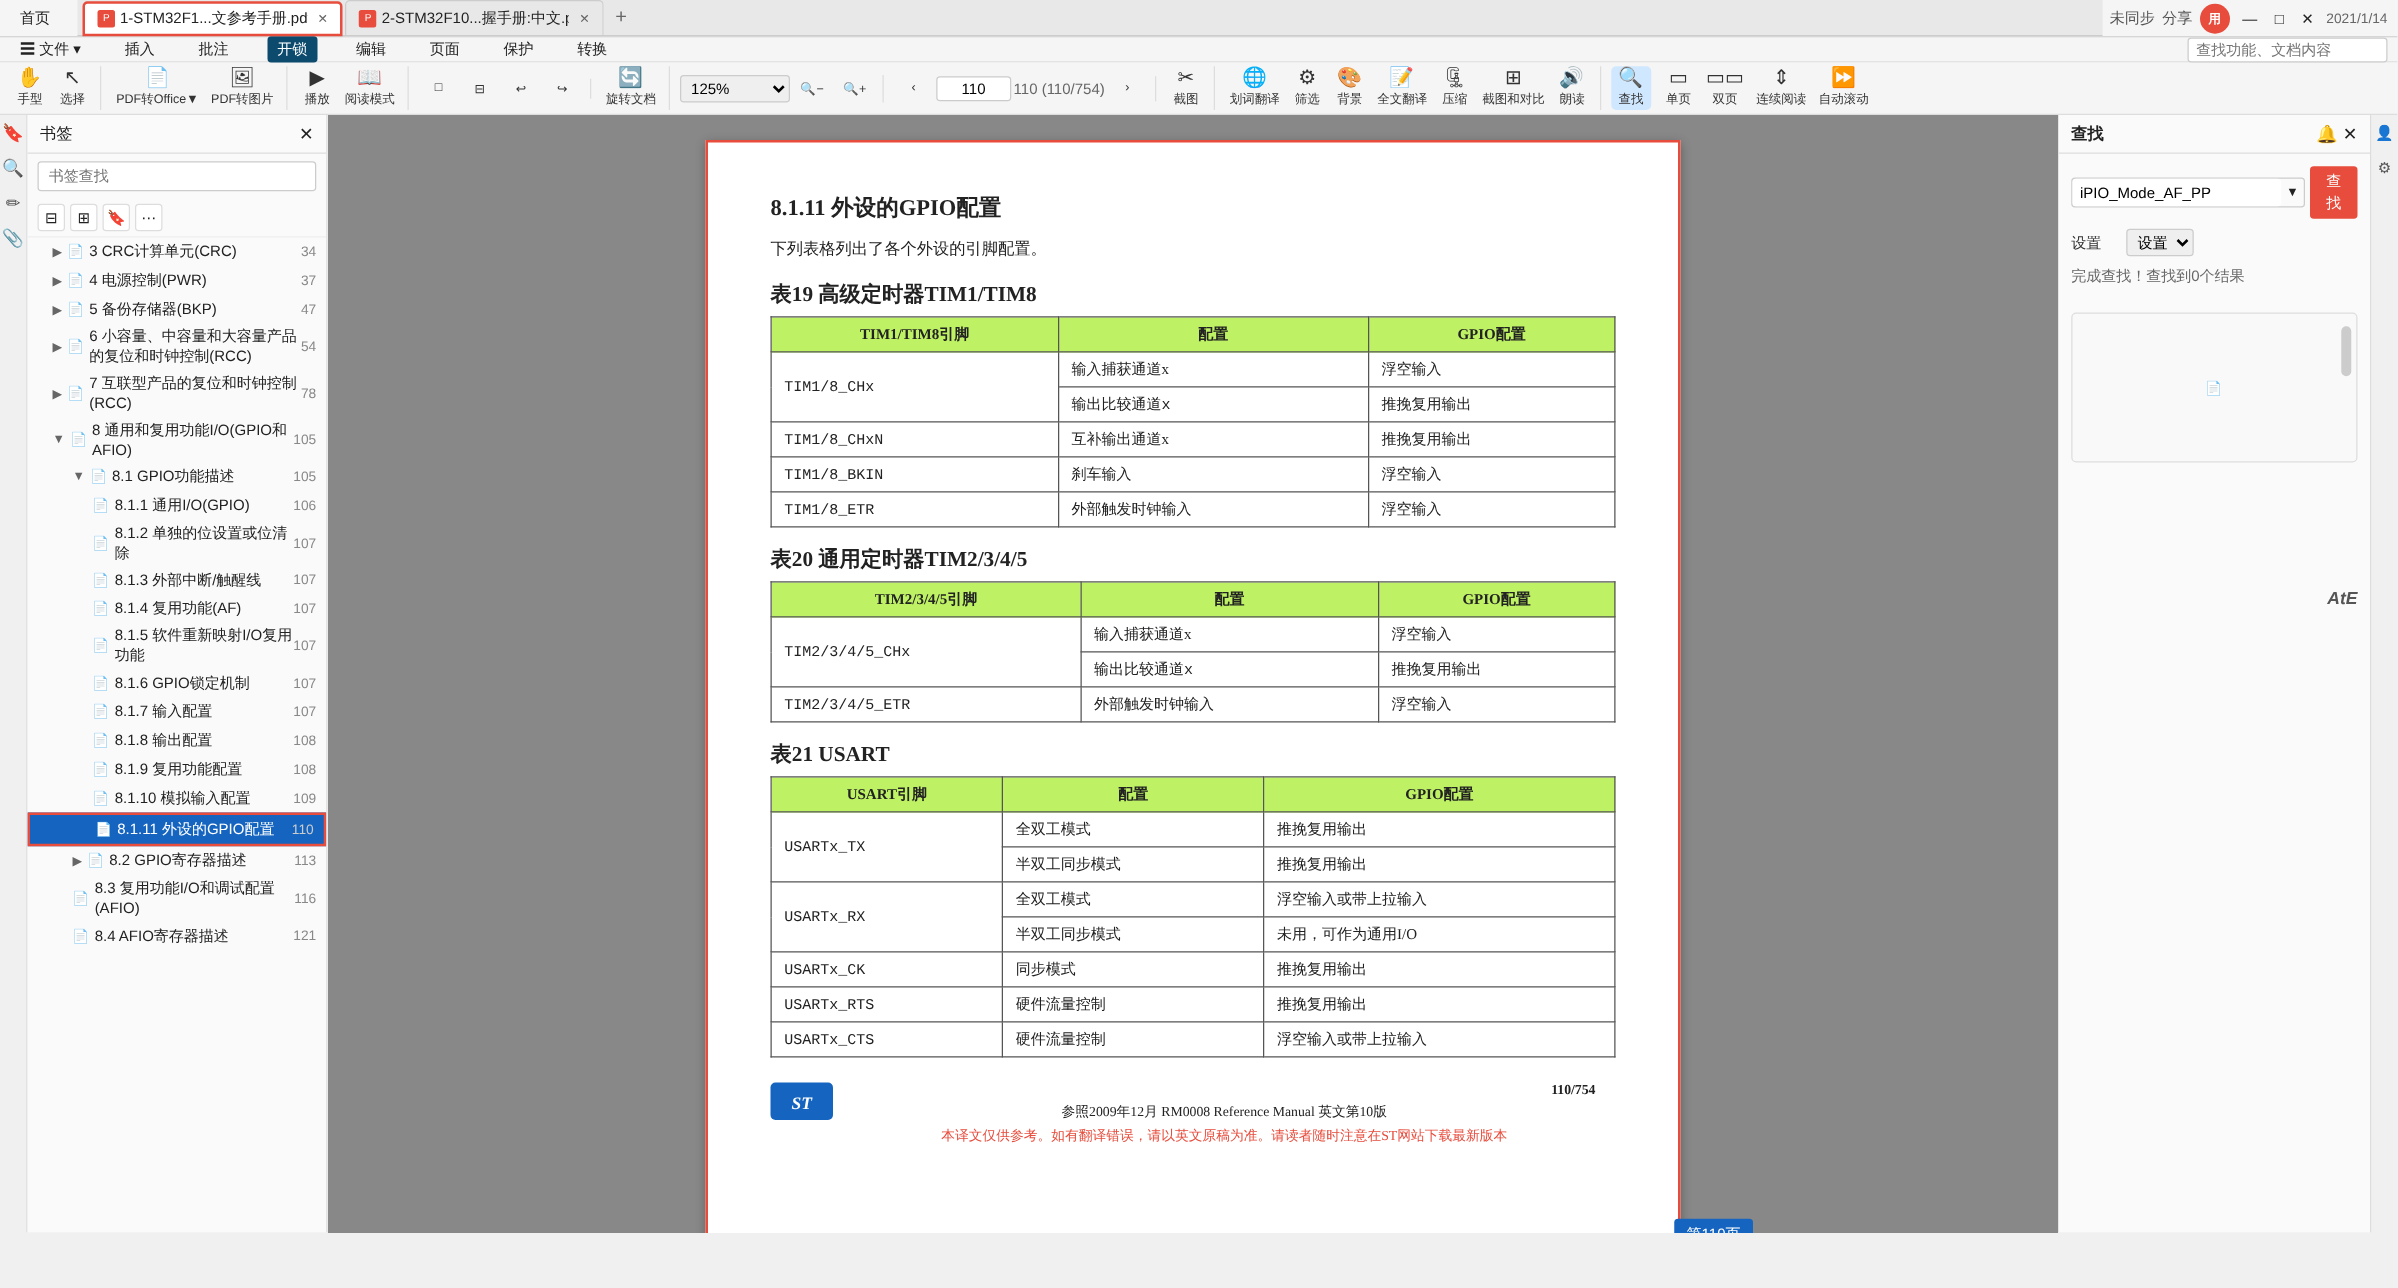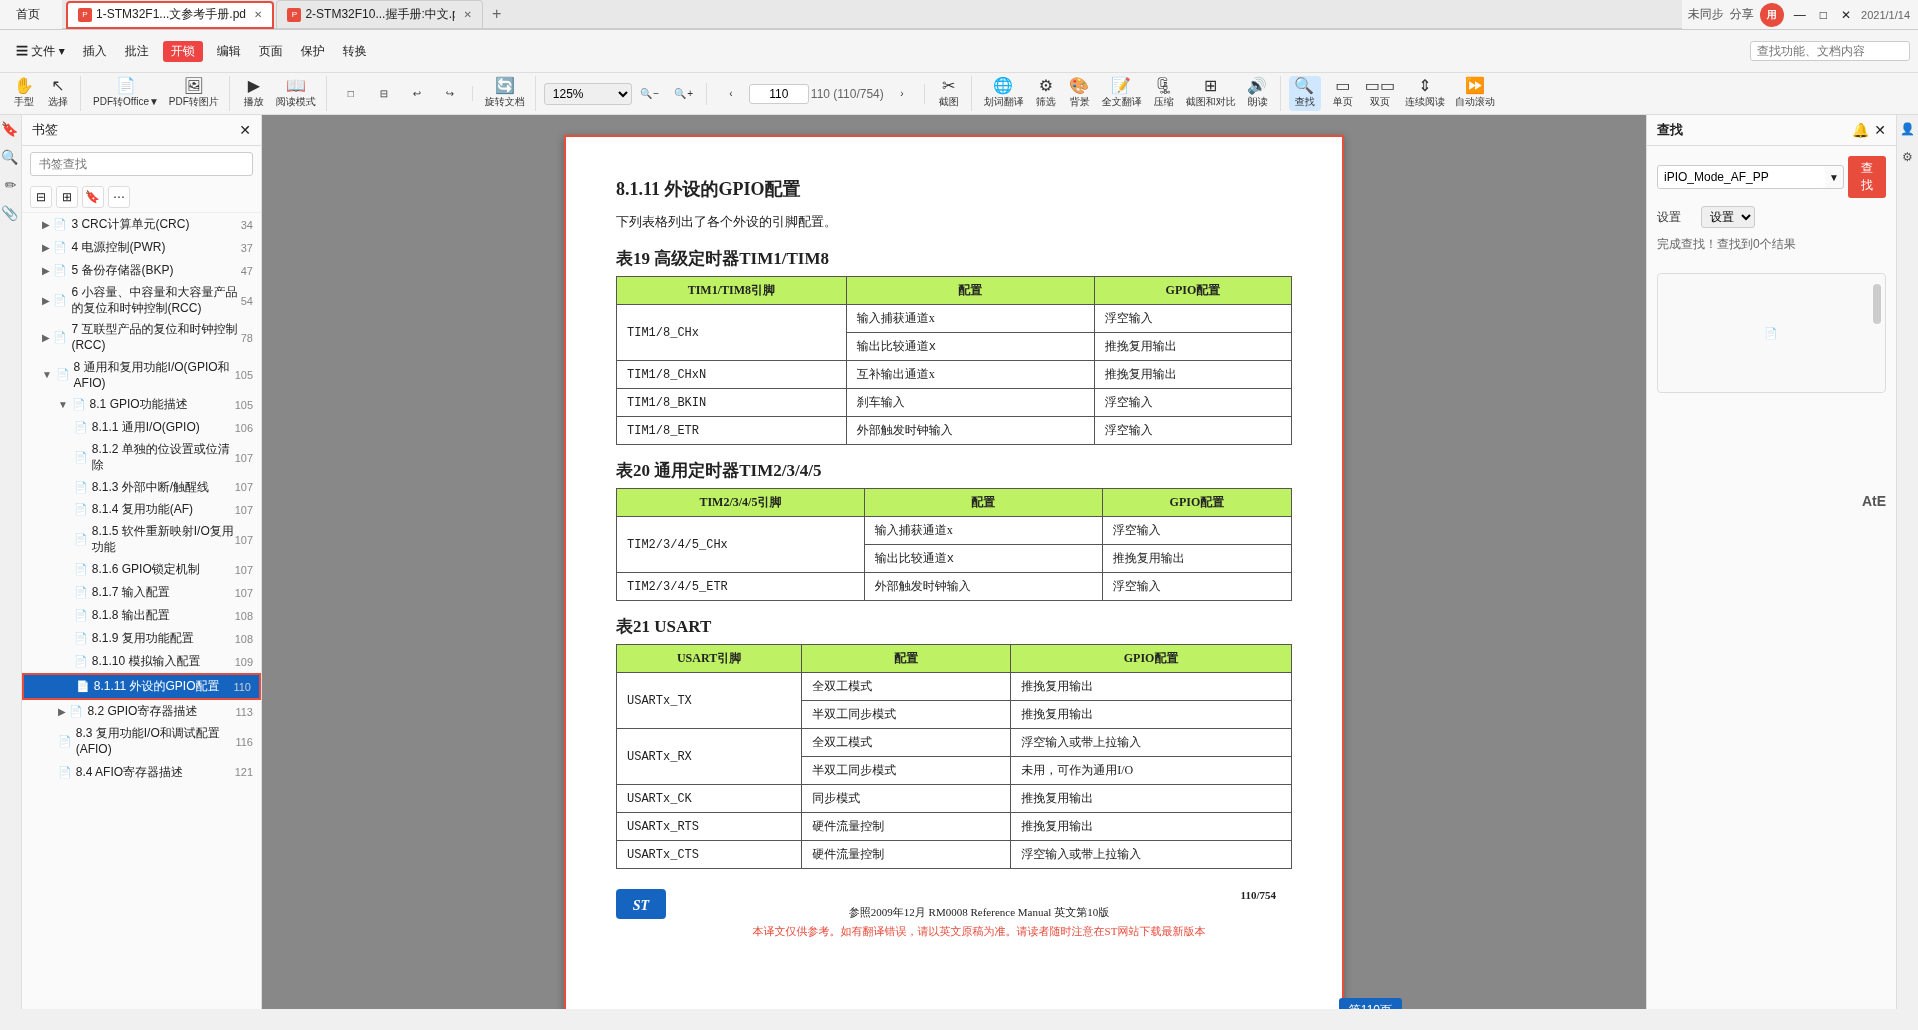--- a/index.html
+++ b/index.html
@@ -9,21 +9,21 @@
     .top-bar { background: #f5f5f5; border-bottom: 1px solid #ccc; display: flex; align-items: center; height: 30px; padding: 0 8px; gap: 6px; }
     .top-bar-left { display: flex; align-items: center; gap: 4px; font-size: 12px; }
     .tab-bar { display: flex; align-items: center; height: 32px; background: #e8e8e8; border-bottom: 1px solid #ccc; padding: 0 4px; gap: 2px; }
     .tab { display: flex; align-items: center; padding: 4px 10px; border: 1px solid #ccc; border-bottom: none; border-radius: 4px 4px 0 0; cursor: pointer; font-size: 12px; gap: 4px; height: 28px; }
     .tab.active { background: #fff; border-bottom: 1px solid #fff; margin-bottom: -1px; }
     .tab-add { width: 24px; height: 24px; display: flex; align-items: center; justify-content: center; cursor: pointer; font-size: 16px; color: #666; }
     .tab-close { font-size: 10px; color: #666; cursor: pointer; margin-left: 4px; }
     .tab-icon-pdf { width: 14px; height: 14px; background: #e74c3c; border-radius: 2px; font-size: 8px; color: white; display: flex; align-items: center; justify-content: center; }
 
     
-    .menu-bar { display: flex; align-items: center; height: 43px; background: #f5f5f5; border-bottom: 1px solid #ddd; padding: 0 8px; gap: 2px; }
+    .menu-bar { display: flex; align-items: center; height: 20px; background: #f5f5f5; border-bottom: 1px solid #ddd; padding: 0 8px; gap: 19px; }
     .menu-item { padding: 4px 8px; font-size: 12px; cursor: pointer; border-radius: 3px; display: flex; align-items: center; gap: 2px; }
     .menu-search { margin-left: auto; border: 1px solid #ccc; border-radius: 3px; padding: 2px 6px; font-size: 12px; width: 160px; background: white; }
 
     
     .toolbar { display: flex; align-items: center; height: 42px; background: #f5f5f5; border-bottom: 1px solid #ddd; padding: 0 8px; gap: 6px; }
     .toolbar-group { display: flex; align-items: center; gap: 2px; border-right: 1px solid #ddd; padding-right: 6px; margin-right: 2px; }
     .toolbar-group:last-child { border-right: none; }
     .tb-btn { display: flex; flex-direction: column; align-items: center; justify-content: center; padding: 2px 4px; cursor: pointer; border-radius: 3px; font-size: 10px; color: #333; min-width: 32px; gap: 1px; }
     .tb-btn.active { background: #d0e8ff; }
     .tb-icon { font-size: 16px; line-height: 1; }
@@ -83,21 +83,21 @@
     .rs-icon { width: 20px; height: 20px; display: flex; align-items: center; justify-content: center; cursor: pointer; font-size: 12px; color: #555; }
 
     
     .top-right { display: flex; align-items: center; gap: 6px; margin-left: auto; font-size: 12px; }
     .user-avatar { width: 24px; height: 24px; border-radius: 50%; background: #e74c3c; display: flex; align-items: center; justify-content: center; color: white; font-size: 10px; font-weight: bold; }
     
     .right-panel-outer { display: flex; }
     .search-panel-header { display: flex; align-items: center; padding: 6px 10px; border-bottom: 1px solid #ddd; }
     .search-panel-title { font-size: 13px; font-weight: bold; flex: 1; }
 
-    .at-label { font-size: 14px; font-weight: bold; color: #555; }
+    .at-label { font-size: 14px; font-weight: bold; color: #555; font-style: italic; }
 
     .zoom-select { border: 1px solid #ccc; border-radius: 3px; padding: 2px 4px; font-size: 12px; width: 88px; }
   </style>
 </head>
 <body>
 
 <div class="top-bar">
   <div class="top-bar-left">
     <span style="padding: 2px 8px; cursor:pointer; font-size:12px;">首页</span>
   </div>
@@ -123,21 +123,21 @@
     <span style="cursor:pointer; padding:0 4px;">□</span>
     <span style="cursor:pointer; padding:0 4px;">✕</span>
     <span style="font-size:11px; color:#666;">2021/1/14</span>
   </div>
 </div>
 
 <div class="menu-bar">
   <span class="menu-item">☰ 文件 ▾</span>
   <span class="menu-item">插入</span>
   <span class="menu-item">批注</span>
-  <span style="background:#ef4444; color:white; border-radius:3px; padding:2px 8px; font-size:12px; cursor:pointer; margin:1px 4px;">开锁</span>
+  <span style="background:#0c4a6e; color:white; border-radius:3px; padding:2px 8px; font-size:12px; cursor:pointer; margin:1px 4px;">开锁</span>
   <span class="menu-item">编辑</span>
   <span class="menu-item">页面</span>
   <span class="menu-item">保护</span>
   <span class="menu-item">转换</span>
   <input class="menu-search" style="margin-left: auto;" placeholder="查找功能、文档内容">
 </div>
 
 <div class="toolbar">
   <div class="toolbar-group">
     <div class="tb-btn">

